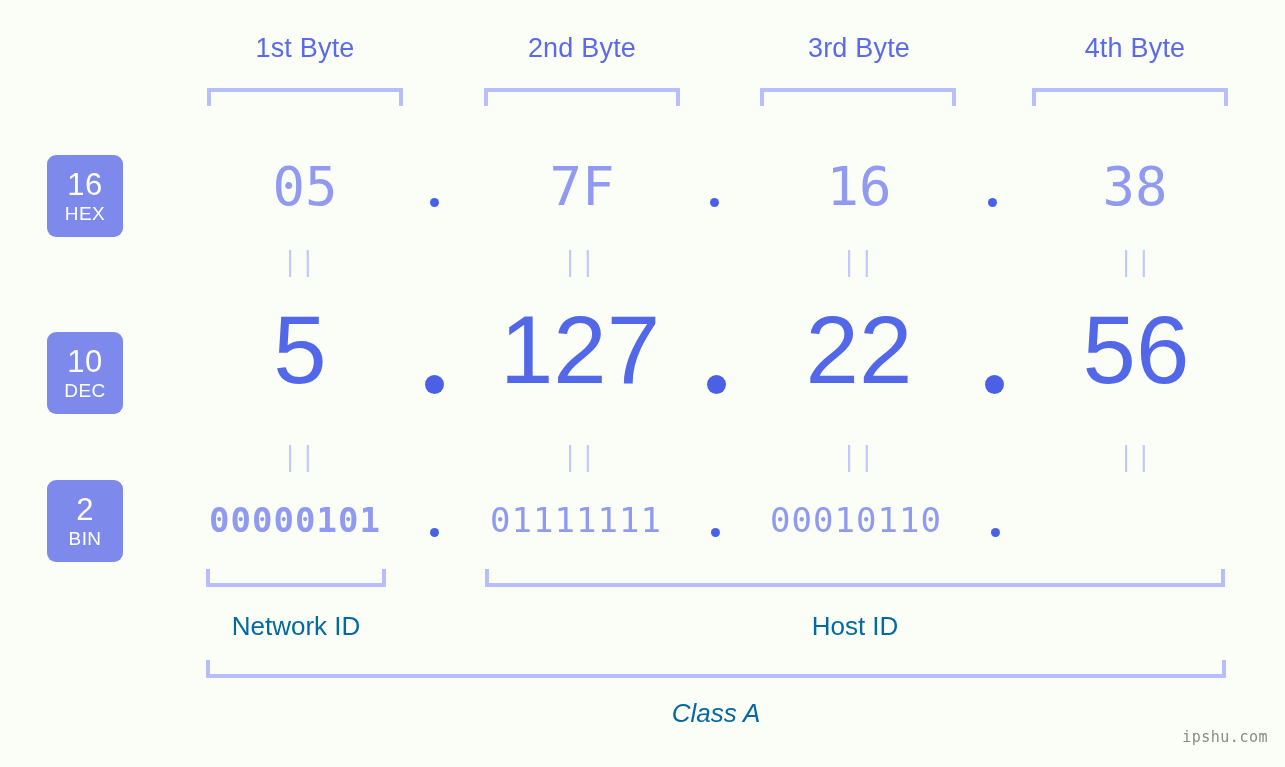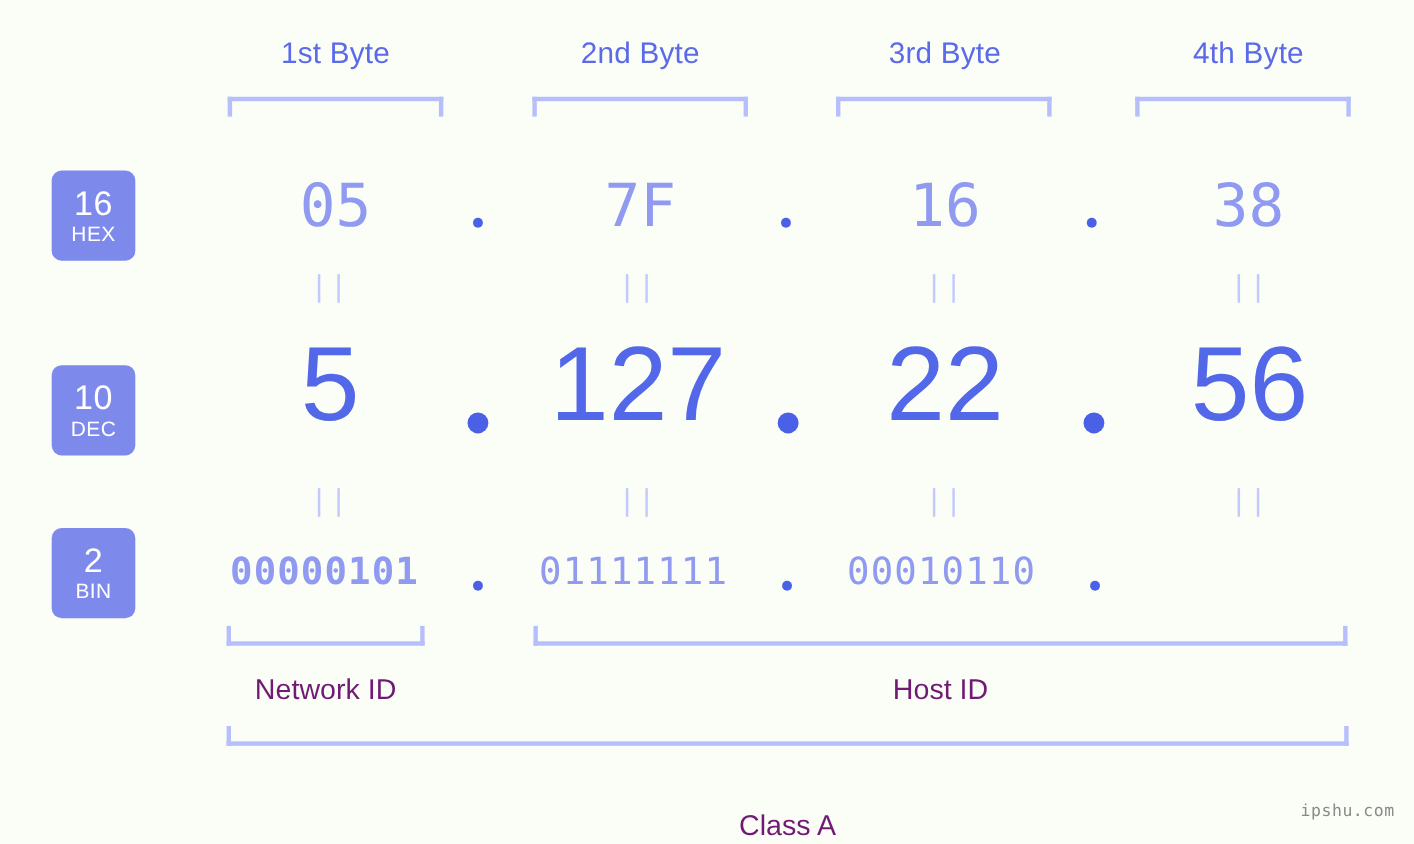--- a/index.html
+++ b/index.html
@@ -129,21 +129,21 @@
     user-select: none;
   }
   .eq-1 { top: 246px; }
   .eq-2 { top: 441px; }
 
   
   .section-label {
     position: absolute;
     text-align: center;
     font-size: 26px;
-    color: #701a75;
+    color: #0369a1;
     white-space: nowrap;
   }
 
   
   .watermark {
     position: absolute;
     right: 17px;
     bottom: 21px;
     font-family: "DejaVu Sans Mono", monospace;
     font-size: 15px;
@@ -211,17 +211,17 @@
   <div class="dot dot-bin" style="left:711px;"></div>
   <div class="dot dot-bin" style="left:991px;"></div>
 
   <div class="bracket bracket-bottom" style="left:206px; top:569px; width:180px;"></div>
   <div class="bracket bracket-bottom" style="left:485px; top:569px; width:740px;"></div>
 
   <div class="section-label" style="left:206px; top:611px; width:180px;">Network ID</div>
   <div class="section-label" style="left:485px; top:611px; width:740px;">Host ID</div>
 
   <div class="bracket bracket-bottom" style="left:206px; top:660px; width:1020px;"></div>
-  <div class="section-label" style="left:206px; top:735px; width:1020px;">Class A</div>
+  <div class="section-label" style="left:206px; top:698px; width:1020px;font-style:italic;">Class A</div>
 
   <div class="watermark">ipshu.com</div>
 
 </div>
 
 </body></html>

